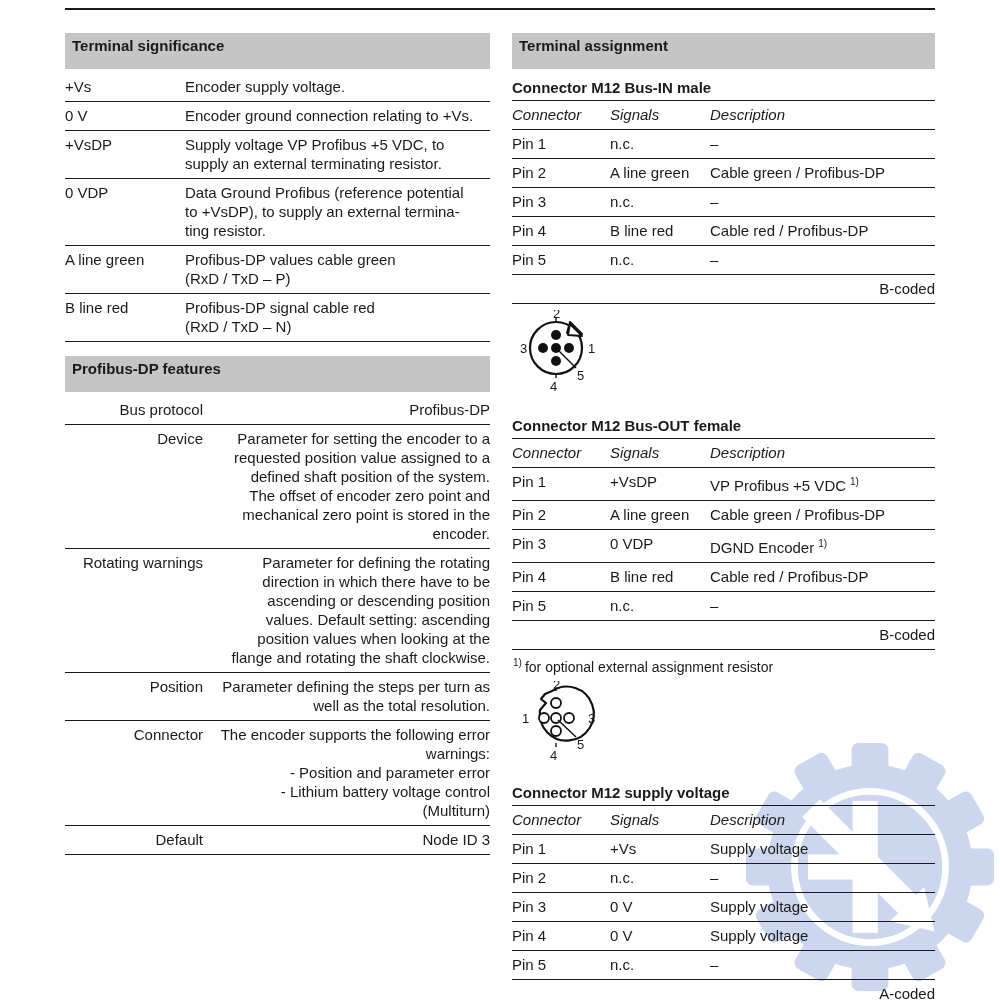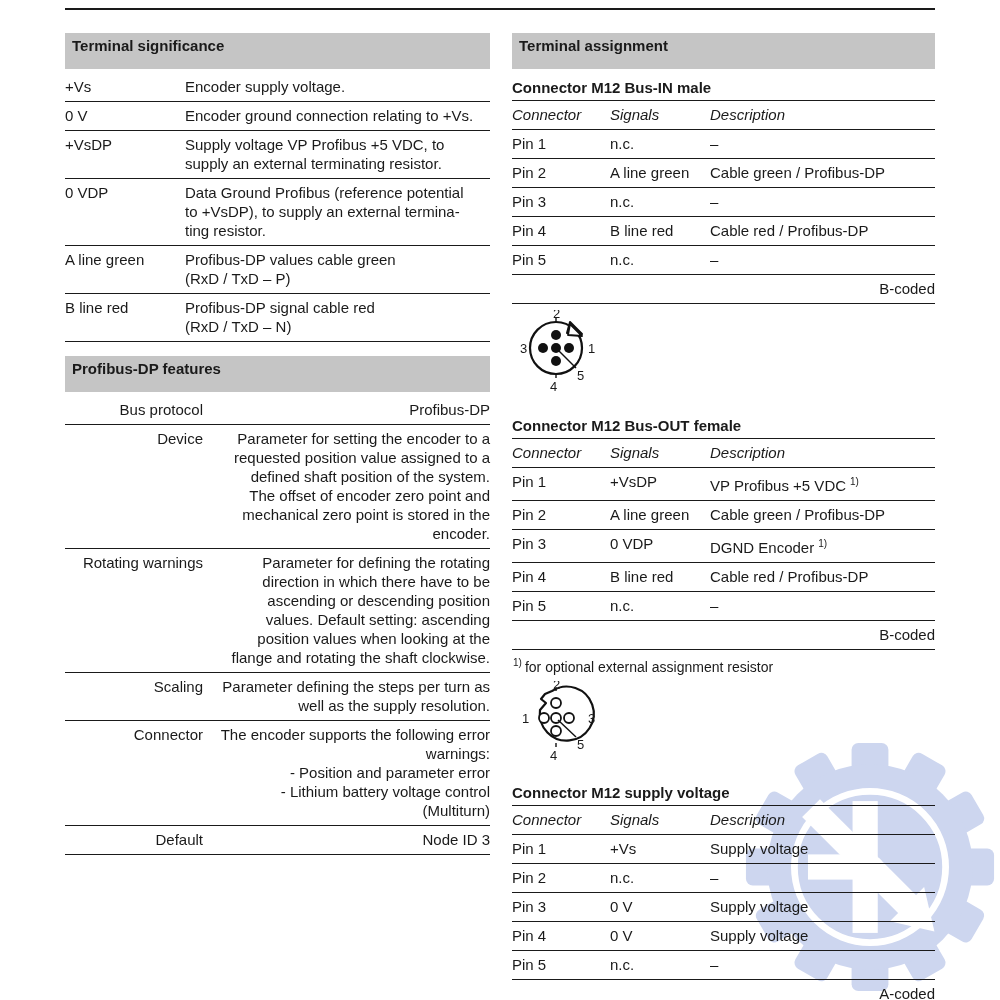--- a/index.html
+++ b/index.html
@@ -89,23 +89,23 @@
     <div class="row">
       <div>Rotating warnings</div>
       <div class="pre">Parameter for defining the rotating
 direction in which there have to be
 ascending or descending position
 values. Default setting: ascending
 position values when looking at the
 flange and rotating the shaft clockwise.</div>
     </div>
     <div class="row">
-      <div>Scaling</div>
+      <div>Position</div>
       <div class="pre">Parameter defining the steps per turn as
-well as the supply resolution.</div>
+well as the total resolution.</div>
     </div>
     <div class="row">
       <div>Connector</div>
       <div class="pre">The encoder supports the following error
 warnings:
 - Position and parameter error
 - Lithium battery voltage control
 (Multiturn)</div>
     </div>
     <div class="row">

